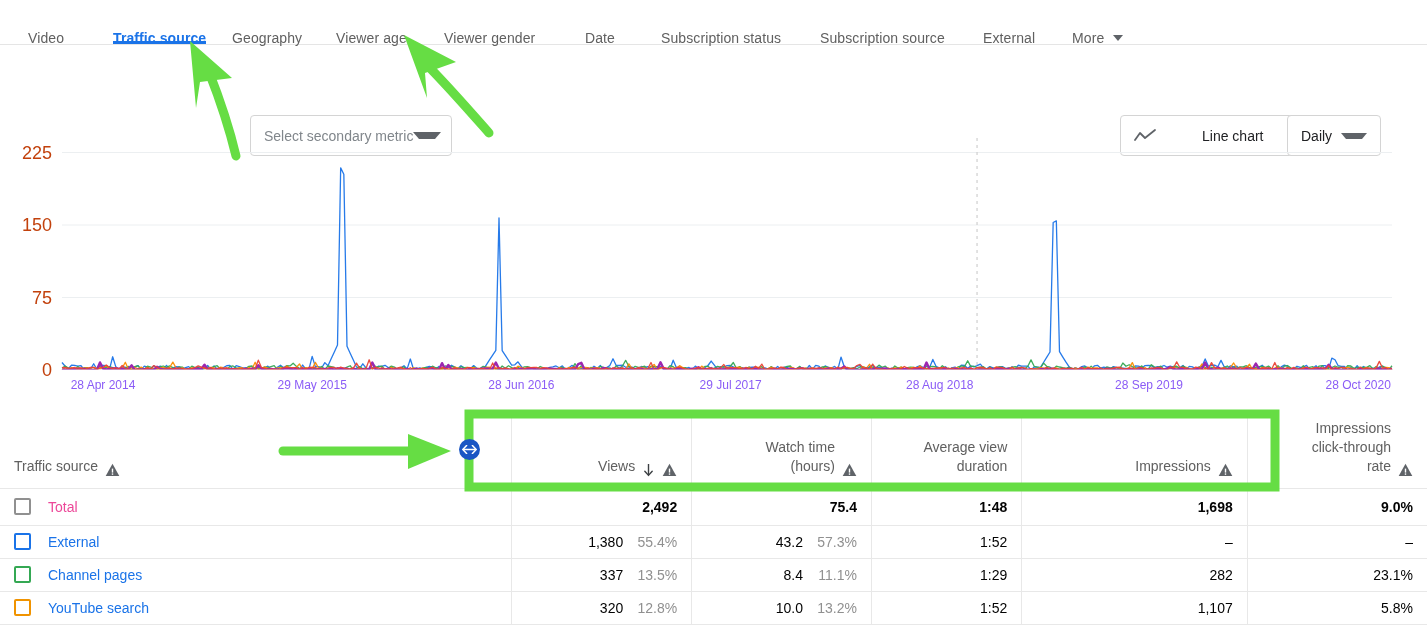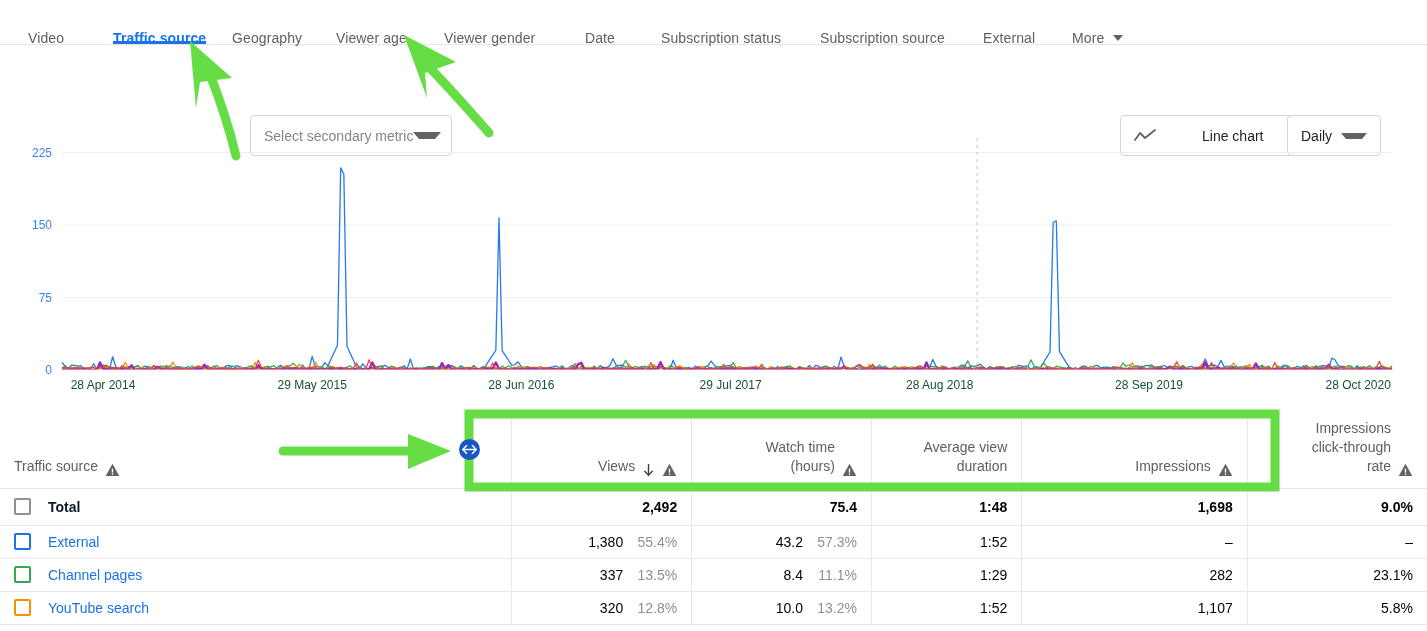--- a/index.html
+++ b/index.html
@@ -55,25 +55,25 @@
   }
   #views-by-select { left: 33px;  top: 70px; width: 203px; }
   #secondary-metric-select { left: 250px; top: 70px; width: 202px; }
   #chart-type-select { left: 1120px; top: 70px; width: 179px; gap: 36px; }
   #interval-select  { left: 1287px; top: 70px; width: 94px; }
   .linechart-icon { margin-right: 10px; display: inline-flex; }
 
   
   .chartwrap { position: absolute; top: 130px; left: 0; width: 1427px; height: 275px; }
   .ylabel {
-    position: absolute; right: 0; font-size: 12px; color: #3b82f6;
+    position: absolute; right: 0; font-size: 18px; color: #c2410c;
     text-align: right; width: 46px; transform: translateY(-50%);
   }
   .xlabel {
-    position: absolute; font-size: 12px; color: #14532d;
+    position: absolute; font-size: 12px; color: #8b5cf6;
     transform: translateX(-50%); top: 248px; white-space: nowrap;
   }
 
   
   .tablewrap { position: absolute; top: 410px; left: 0; width: 1427px; }
   table.metrics { border-collapse: collapse; width: 1427px; table-layout: fixed; }
   table.metrics th, table.metrics td {
     border-bottom: 1px solid #e8e8e8;
     font-size: 14px; padding: 0 14px; vertical-align: middle;
   }
@@ -91,21 +91,21 @@
   .warn-icon { flex: 0 0 auto; position: relative; top: 1px; }
   .sort-arrow { flex: 0 0 auto; position: relative; top: 1px; }
 
   tr.total-row td { height: 37px; font-weight: bold; color: #030303; }
   tr.data-row td { height: 33px; color: #030303; }
   td.num { text-align: right; border-left: 1px solid #e8e8e8; }
   td.dim { text-align: left; border-left: none; padding-left: 24px; }
   .dimcell { display: flex; align-items: center; gap: 17px; }
   .cb { width: 17px; height: 17px; border: 2px solid #909090; border-radius: 2px; background: #fff; flex: 0 0 auto; }
   .dimname { color: #1a73e8; font-size: 14px; }
-  .dimname.total { color: #0f172a; font-weight: bold; }
+  .dimname.total { color: #ec4899; font-weight: normal; }
   .numwrap { display: inline-flex; align-items: baseline; justify-content: flex-end; width: 100%; }
   .numval { }
   .numpct { color: #909090; font-weight: normal; width: 54px; text-align: right; display: inline-block; }
 
   
   .anno { position: absolute; top: 0; left: 0; width: 1427px; height: 631px; pointer-events: none; }
   .drag-handle {
     position: absolute; left: 459px; top: 439px; width: 21px; height: 21px;
     border-radius: 50%; background: #1a56c4;
     display: flex; align-items: center; justify-content: center;

